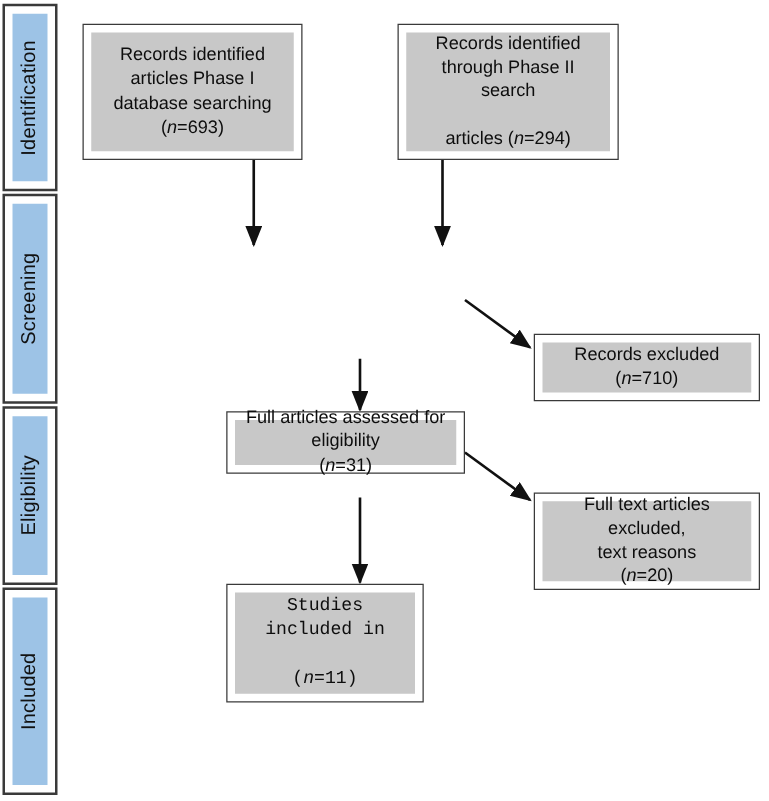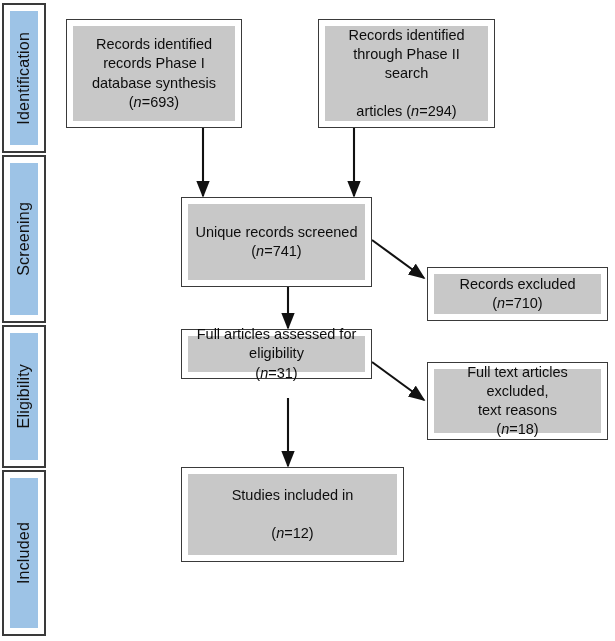--- a/index.html
+++ b/index.html
@@ -128,79 +128,71 @@
 
     <line x1="372" y1="240" x2="424" y2="278" stroke="#111111" stroke-width="2.1" marker-end="url(#arrowhead)"></line>
 
     <line x1="372" y1="362" x2="424" y2="400" stroke="#111111" stroke-width="2.1" marker-end="url(#arrowhead)"></line>
   </svg>
 
   <div class="node" style="left:66px; top:19px; width:176px; height:109px;">
     <div class="node-fill">
       <div class="node-text">
         <span>Records identified</span><br>
-        <span>records Phase I</span><br>
-        <span>database synthesis</span><br>
+        <span>articles Phase I</span><br>
+        <span>database searching</span><br>
         <span>(<em>n</em><span>=693</span>)</span>
       </div>
     </div>
   </div>
 
   <div class="node" style="left:318px; top:19px; width:177px; height:109px;">
     <div class="node-fill">
       <div class="node-text">
         <span>Records identified</span><br>
         <span>through Phase II search</span><br>
         <br>
         <span><span>articles (</span><em>n</em><span>=294)</span></span>
       </div>
     </div>
   </div>
 
-  <div class="node" style="left:181px; top:197px; width:191px; height:90px;">
-    <div class="node-fill">
-      <div class="node-text">
-        <span>Unique records screened</span><br>
-        <span>(<em>n</em><span>=741</span>)</span>
-      </div>
-    </div>
-  </div>
 
   <div class="node" style="left:427px; top:267px; width:181px; height:54px;">
     <div class="node-fill">
       <div class="node-text">
         <span>Records excluded</span><br>
         <span>(<em>n</em><span>=710</span>)</span>
       </div>
     </div>
   </div>
 
   <div class="node" style="left:181px; top:329px; width:191px; height:50px;">
     <div class="node-fill">
       <div class="node-text">
         <span>Full articles assessed for</span><br>
         <span>eligibility</span><br>
         <span>(<em>n</em><span>=31</span>)</span>
       </div>
     </div>
   </div>
 
-  <div class="node" style="left:427px; top:362px; width:181px; height:78px;">
+  <div class="node" style="left:427px; top:394px; width:181px; height:78px;">
     <div class="node-fill">
       <div class="node-text">
         <span>Full text articles excluded,</span><br>
         <span>text reasons</span><br>
-        <span>(<em>n</em><span>=18</span>)</span>
+        <span>(<em>n</em><span>=20</span>)</span>
       </div>
     </div>
   </div>
 
-  <div class="node" style="left:181px; top:467px; width:223px; height:95px;">
+  <div class="node" style="left:181px; top:467px; width:158px; height:95px;font-family:Liberation Mono, monospace;">
     <div class="node-fill">
       <div class="node-text">
         <span>Studies included in</span><br>
         <br>
-        <span>(<em>n</em><span>=12</span>)</span>
+        <span>(<em>n</em><span>=11</span>)</span>
       </div>
     </div>
   </div>
 
 </div>
 
 </body></html>

